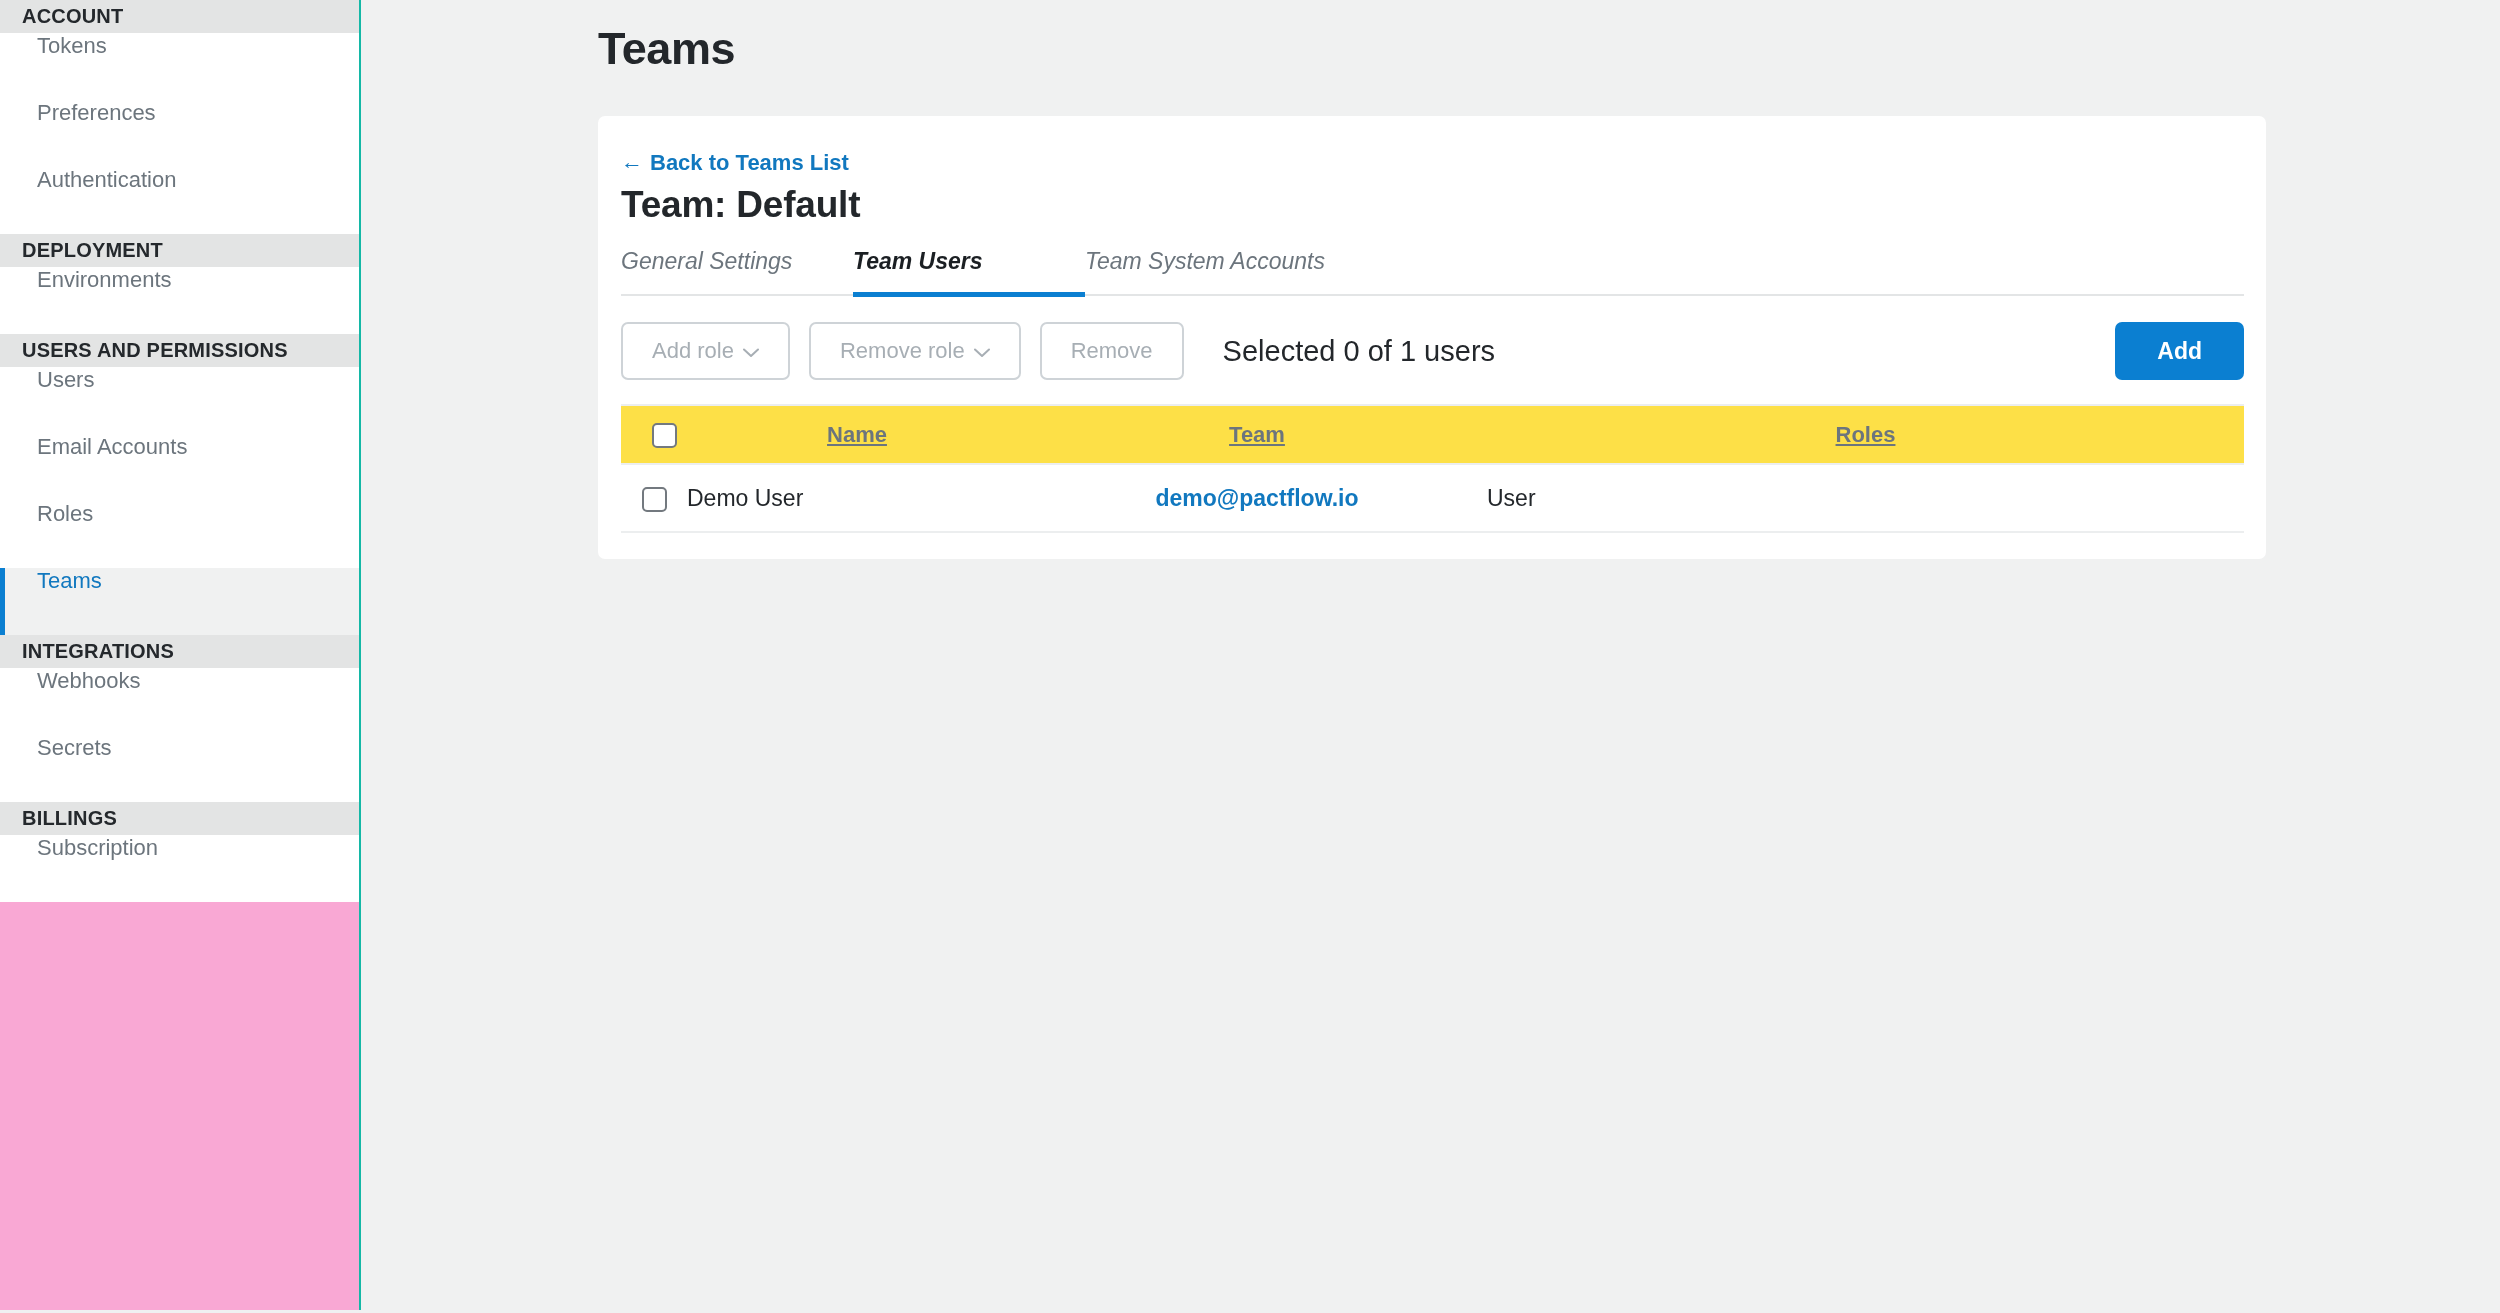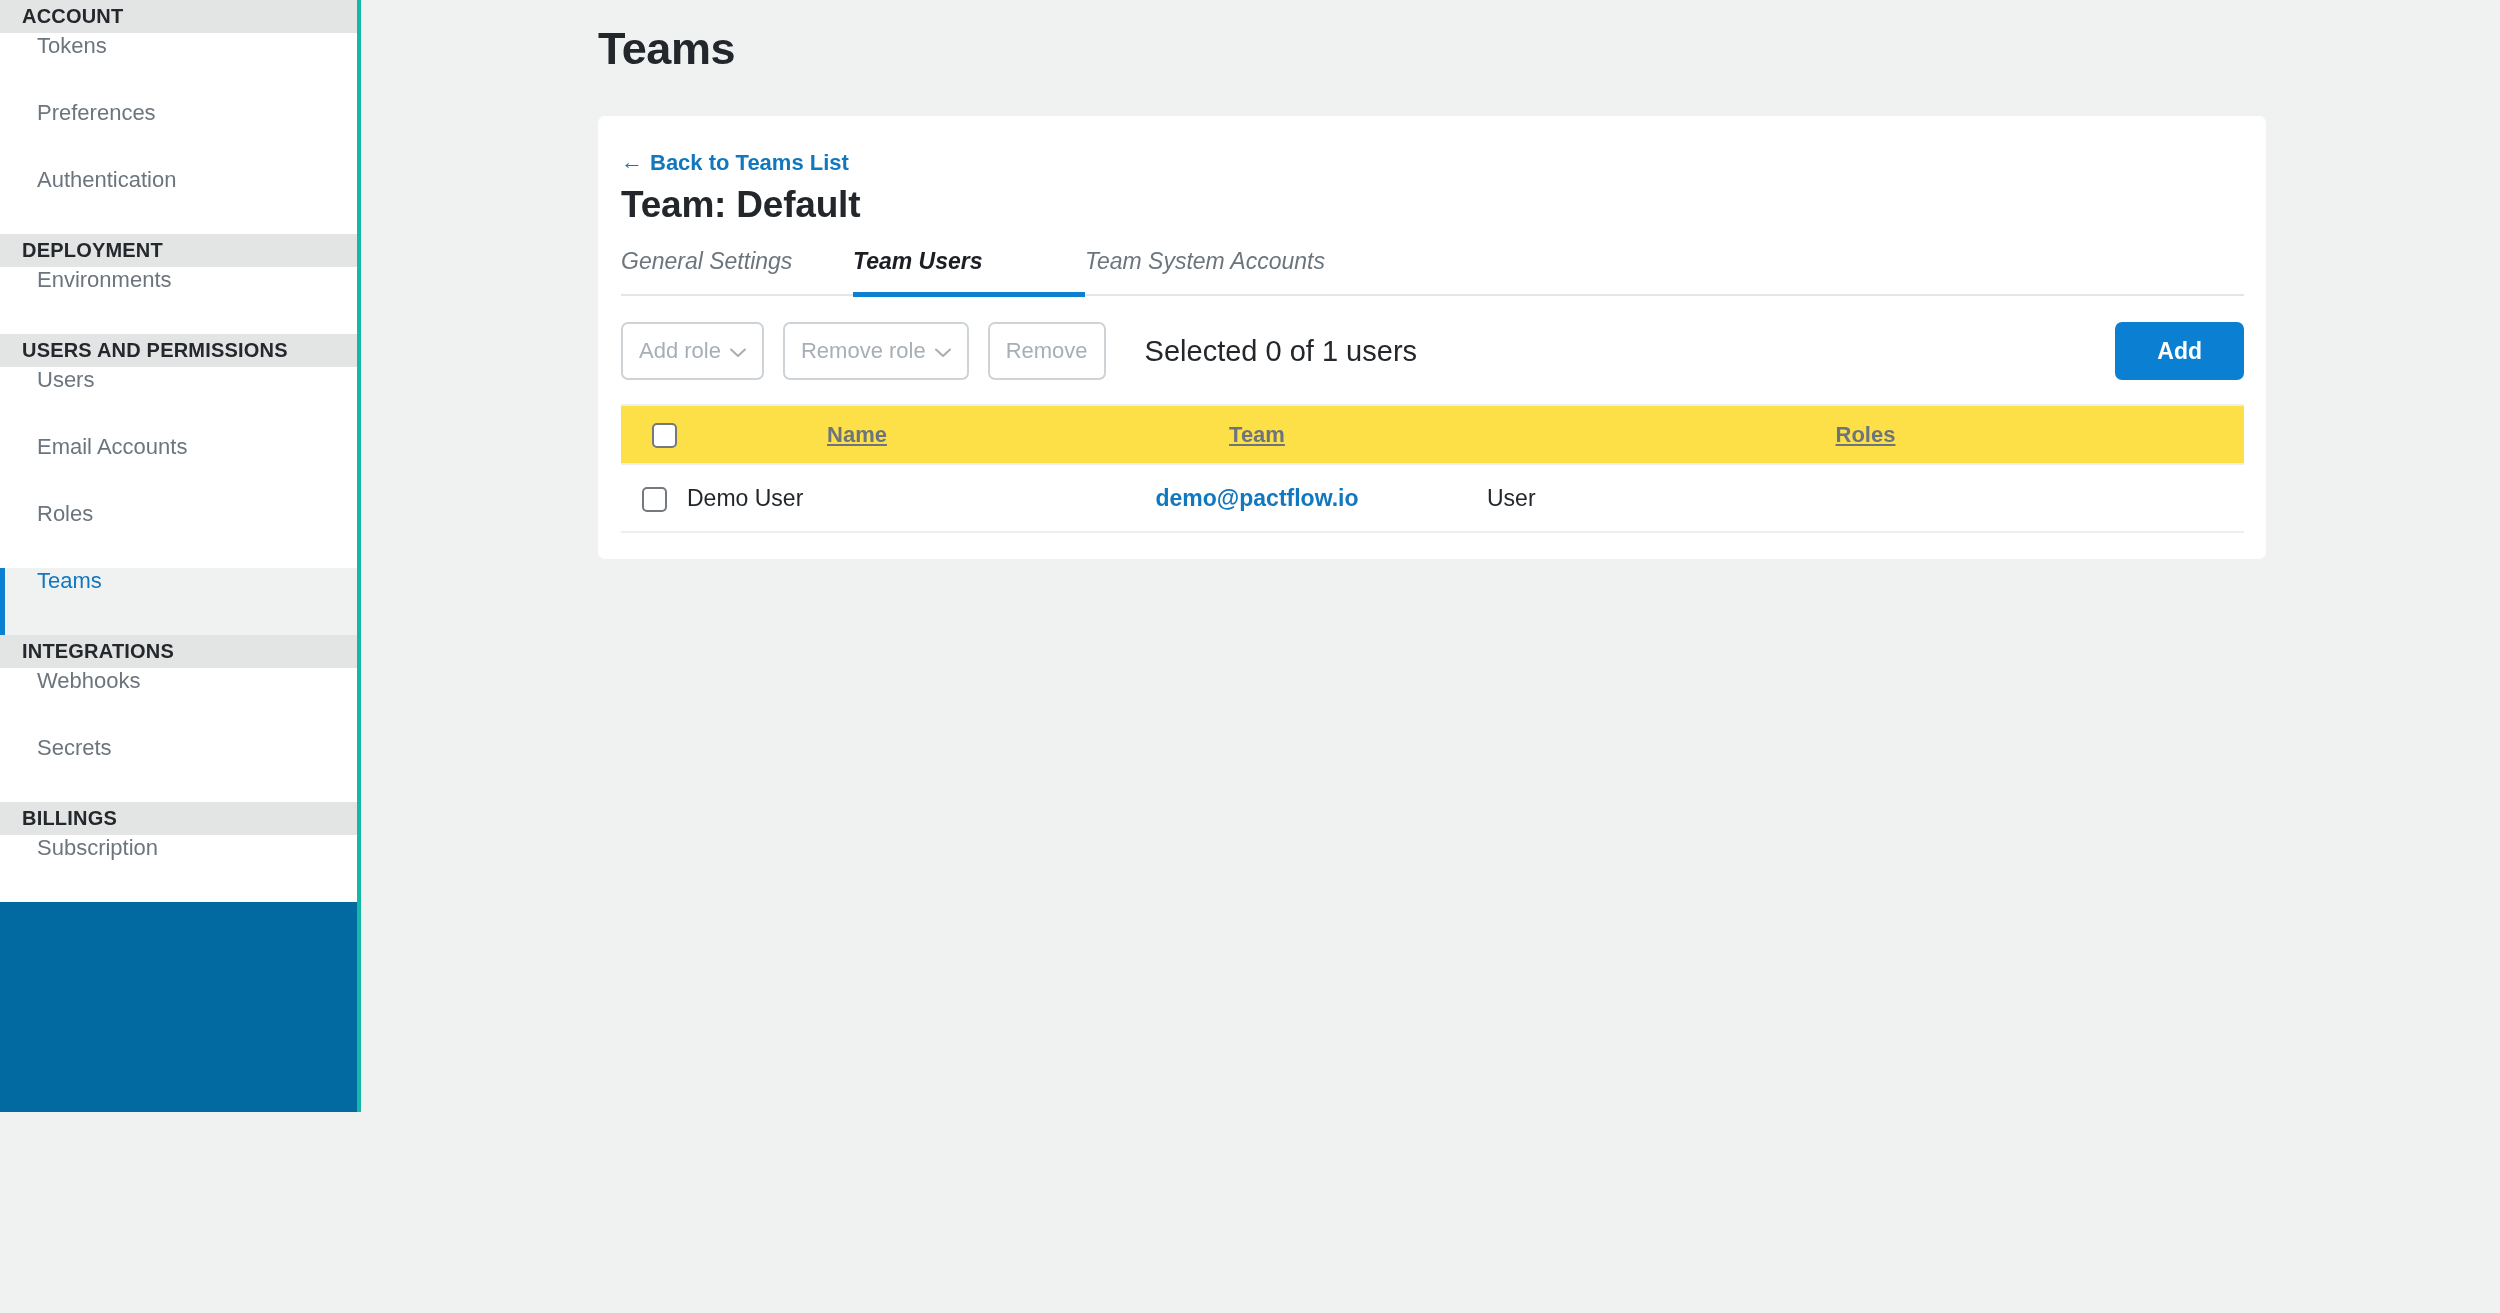--- a/index.html
+++ b/index.html
@@ -18,23 +18,23 @@
   .app {
     display: flex;
     width: 2500px;
     height: 1313px;
   }
 
   
   .sidebar {
     width: 361px;
     min-width: 361px;
-    height: 1112px;
-    background: #0369a1;
-    border-right: 4px solid #14b8a6;
+    height: 1310px;
+    background: #f9a8d4;
+    border-right: 2px solid #14b8a6;
     overflow: hidden;
   }
   .nav-section-header {
     background: #e3e4e4;
     color: #24282c;
     font-size: 20px;
     font-weight: 700;
     letter-spacing: 0.2px;
     padding: 8px 0 8px 22px;
     height: 33px;
@@ -152,21 +152,21 @@
     height: 58px;
   }
   .btn {
     height: 58px;
     border: 2px solid #ced3d7;
     background: #ffffff;
     border-radius: 7px;
     font-family: "Liberation Sans", sans-serif;
     font-size: 22px;
     color: #a7aeb4;
-    padding: 0 16px;
+    padding: 0 29px;
     display: inline-flex;
     align-items: center;
     gap: 9px;
     cursor: default;
     margin-right: 19px;
     white-space: nowrap;
   }
   .btn .caret {
     font-size: 15px;
     display: inline-block;

